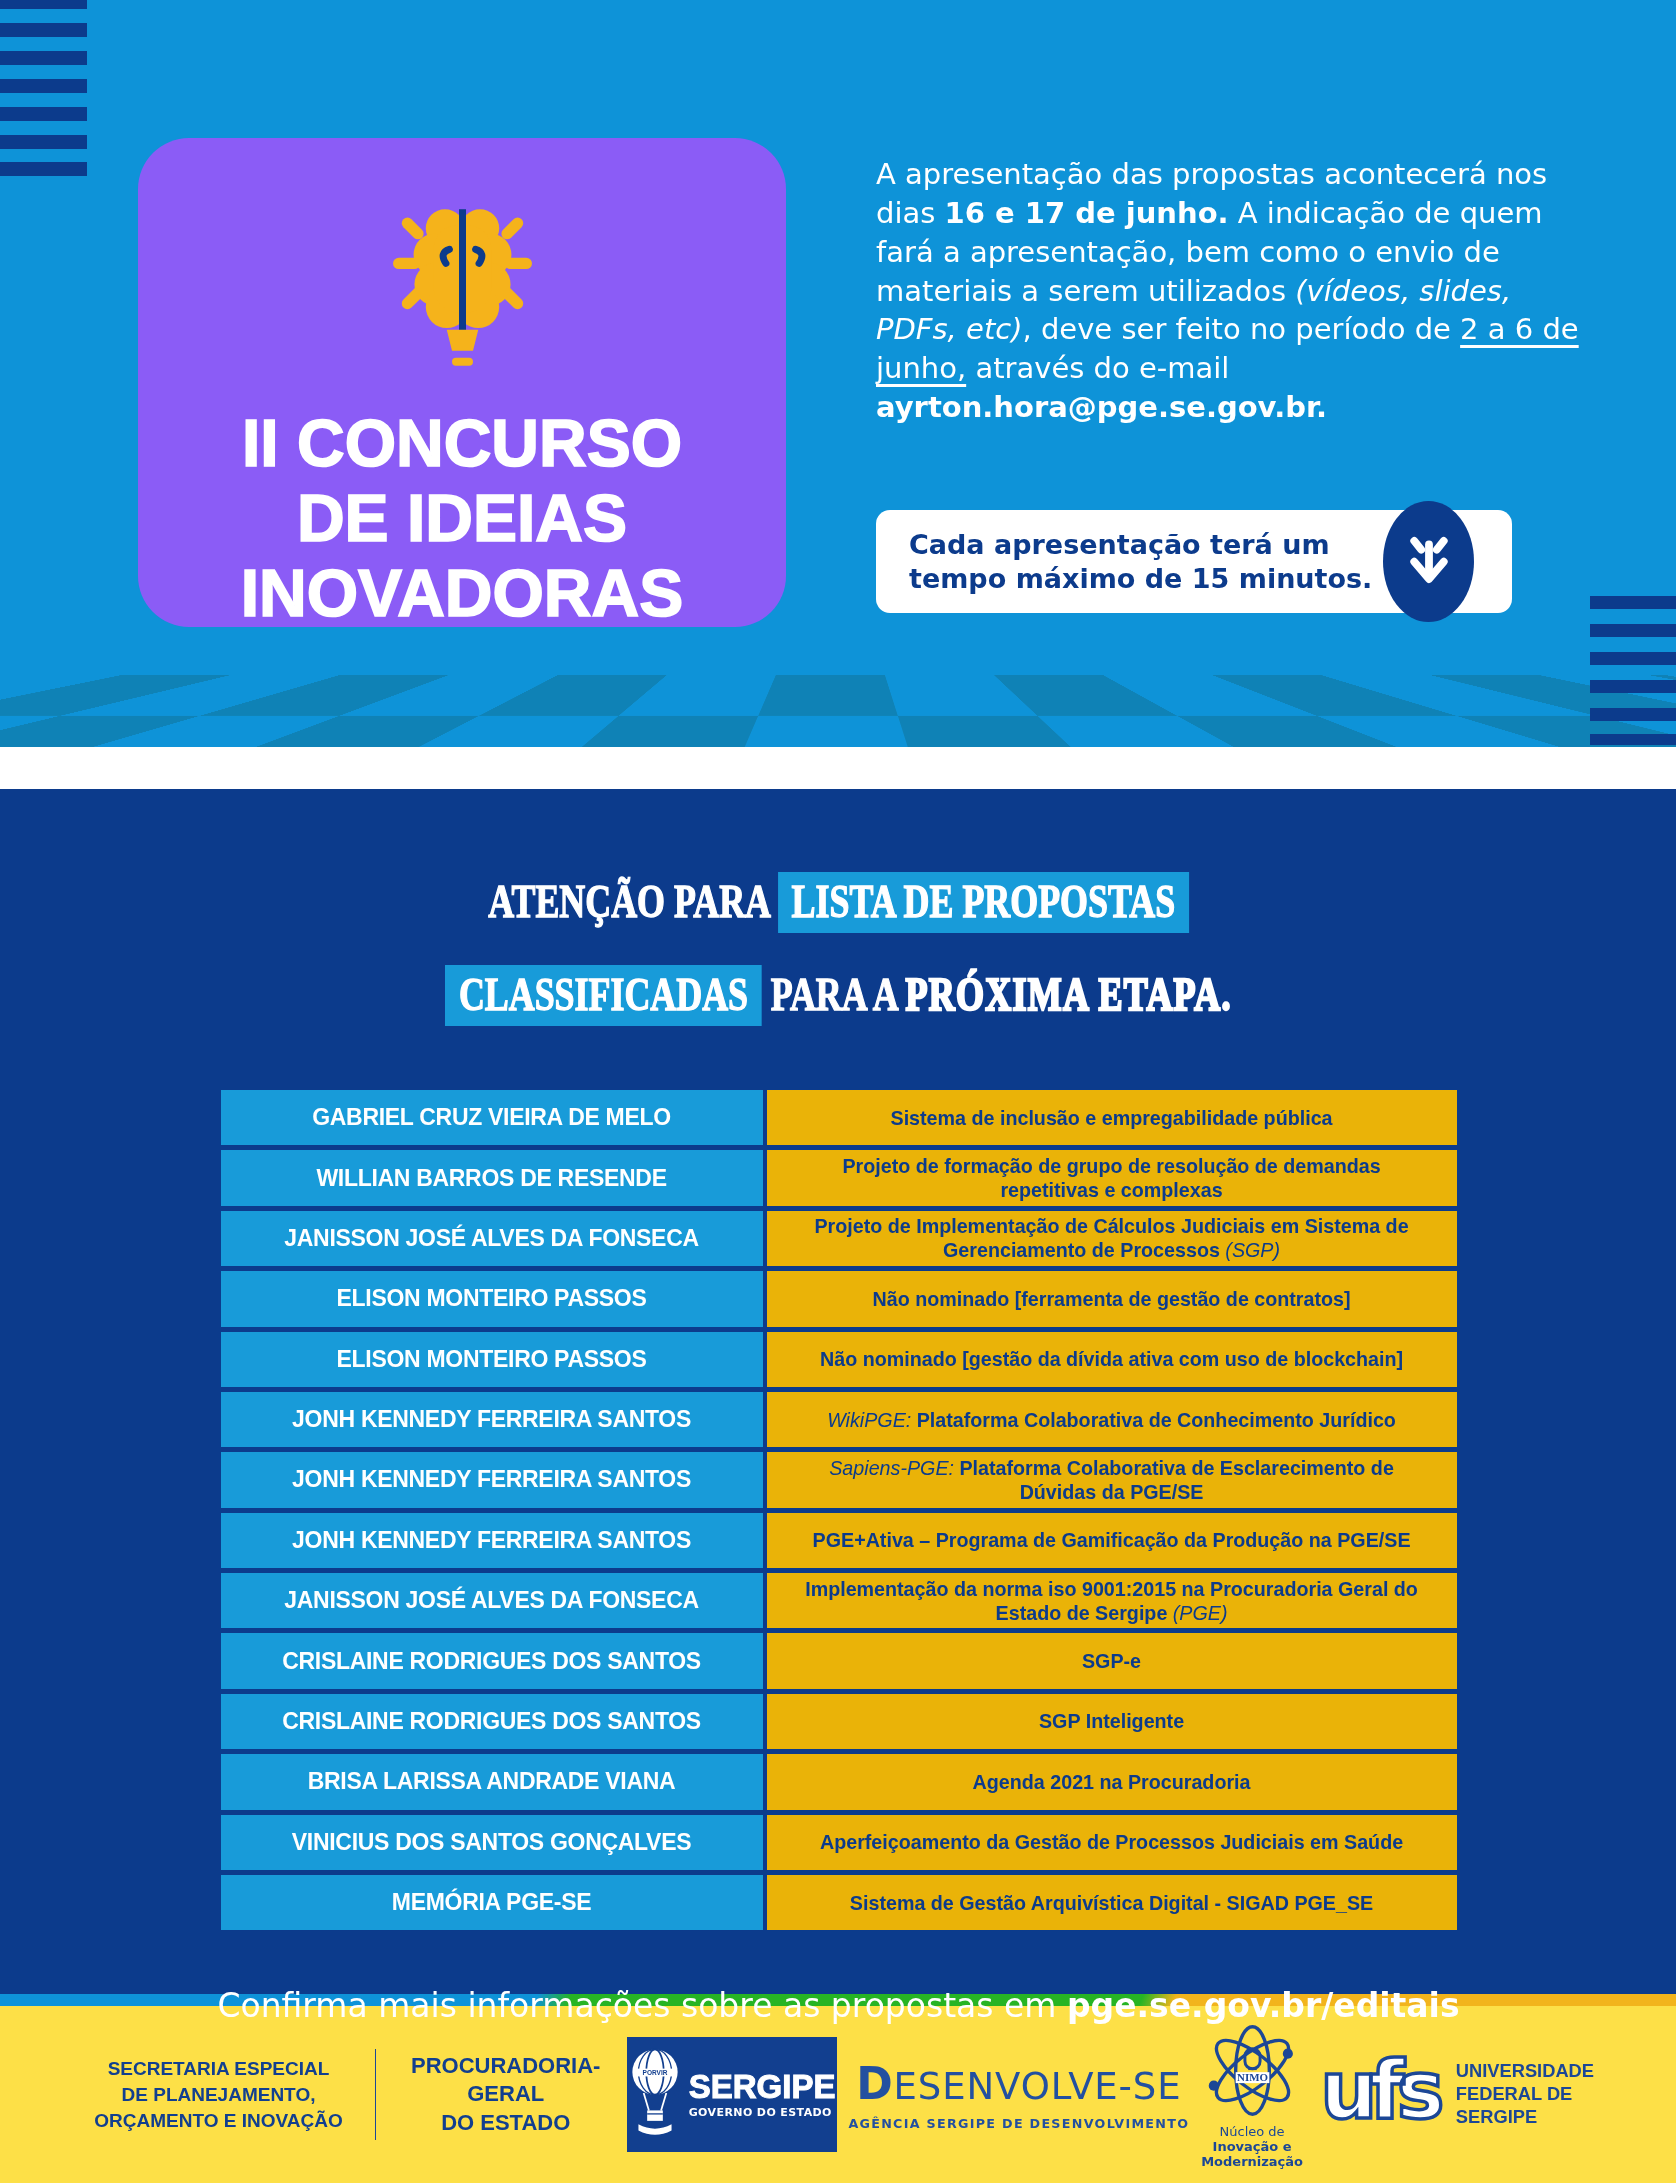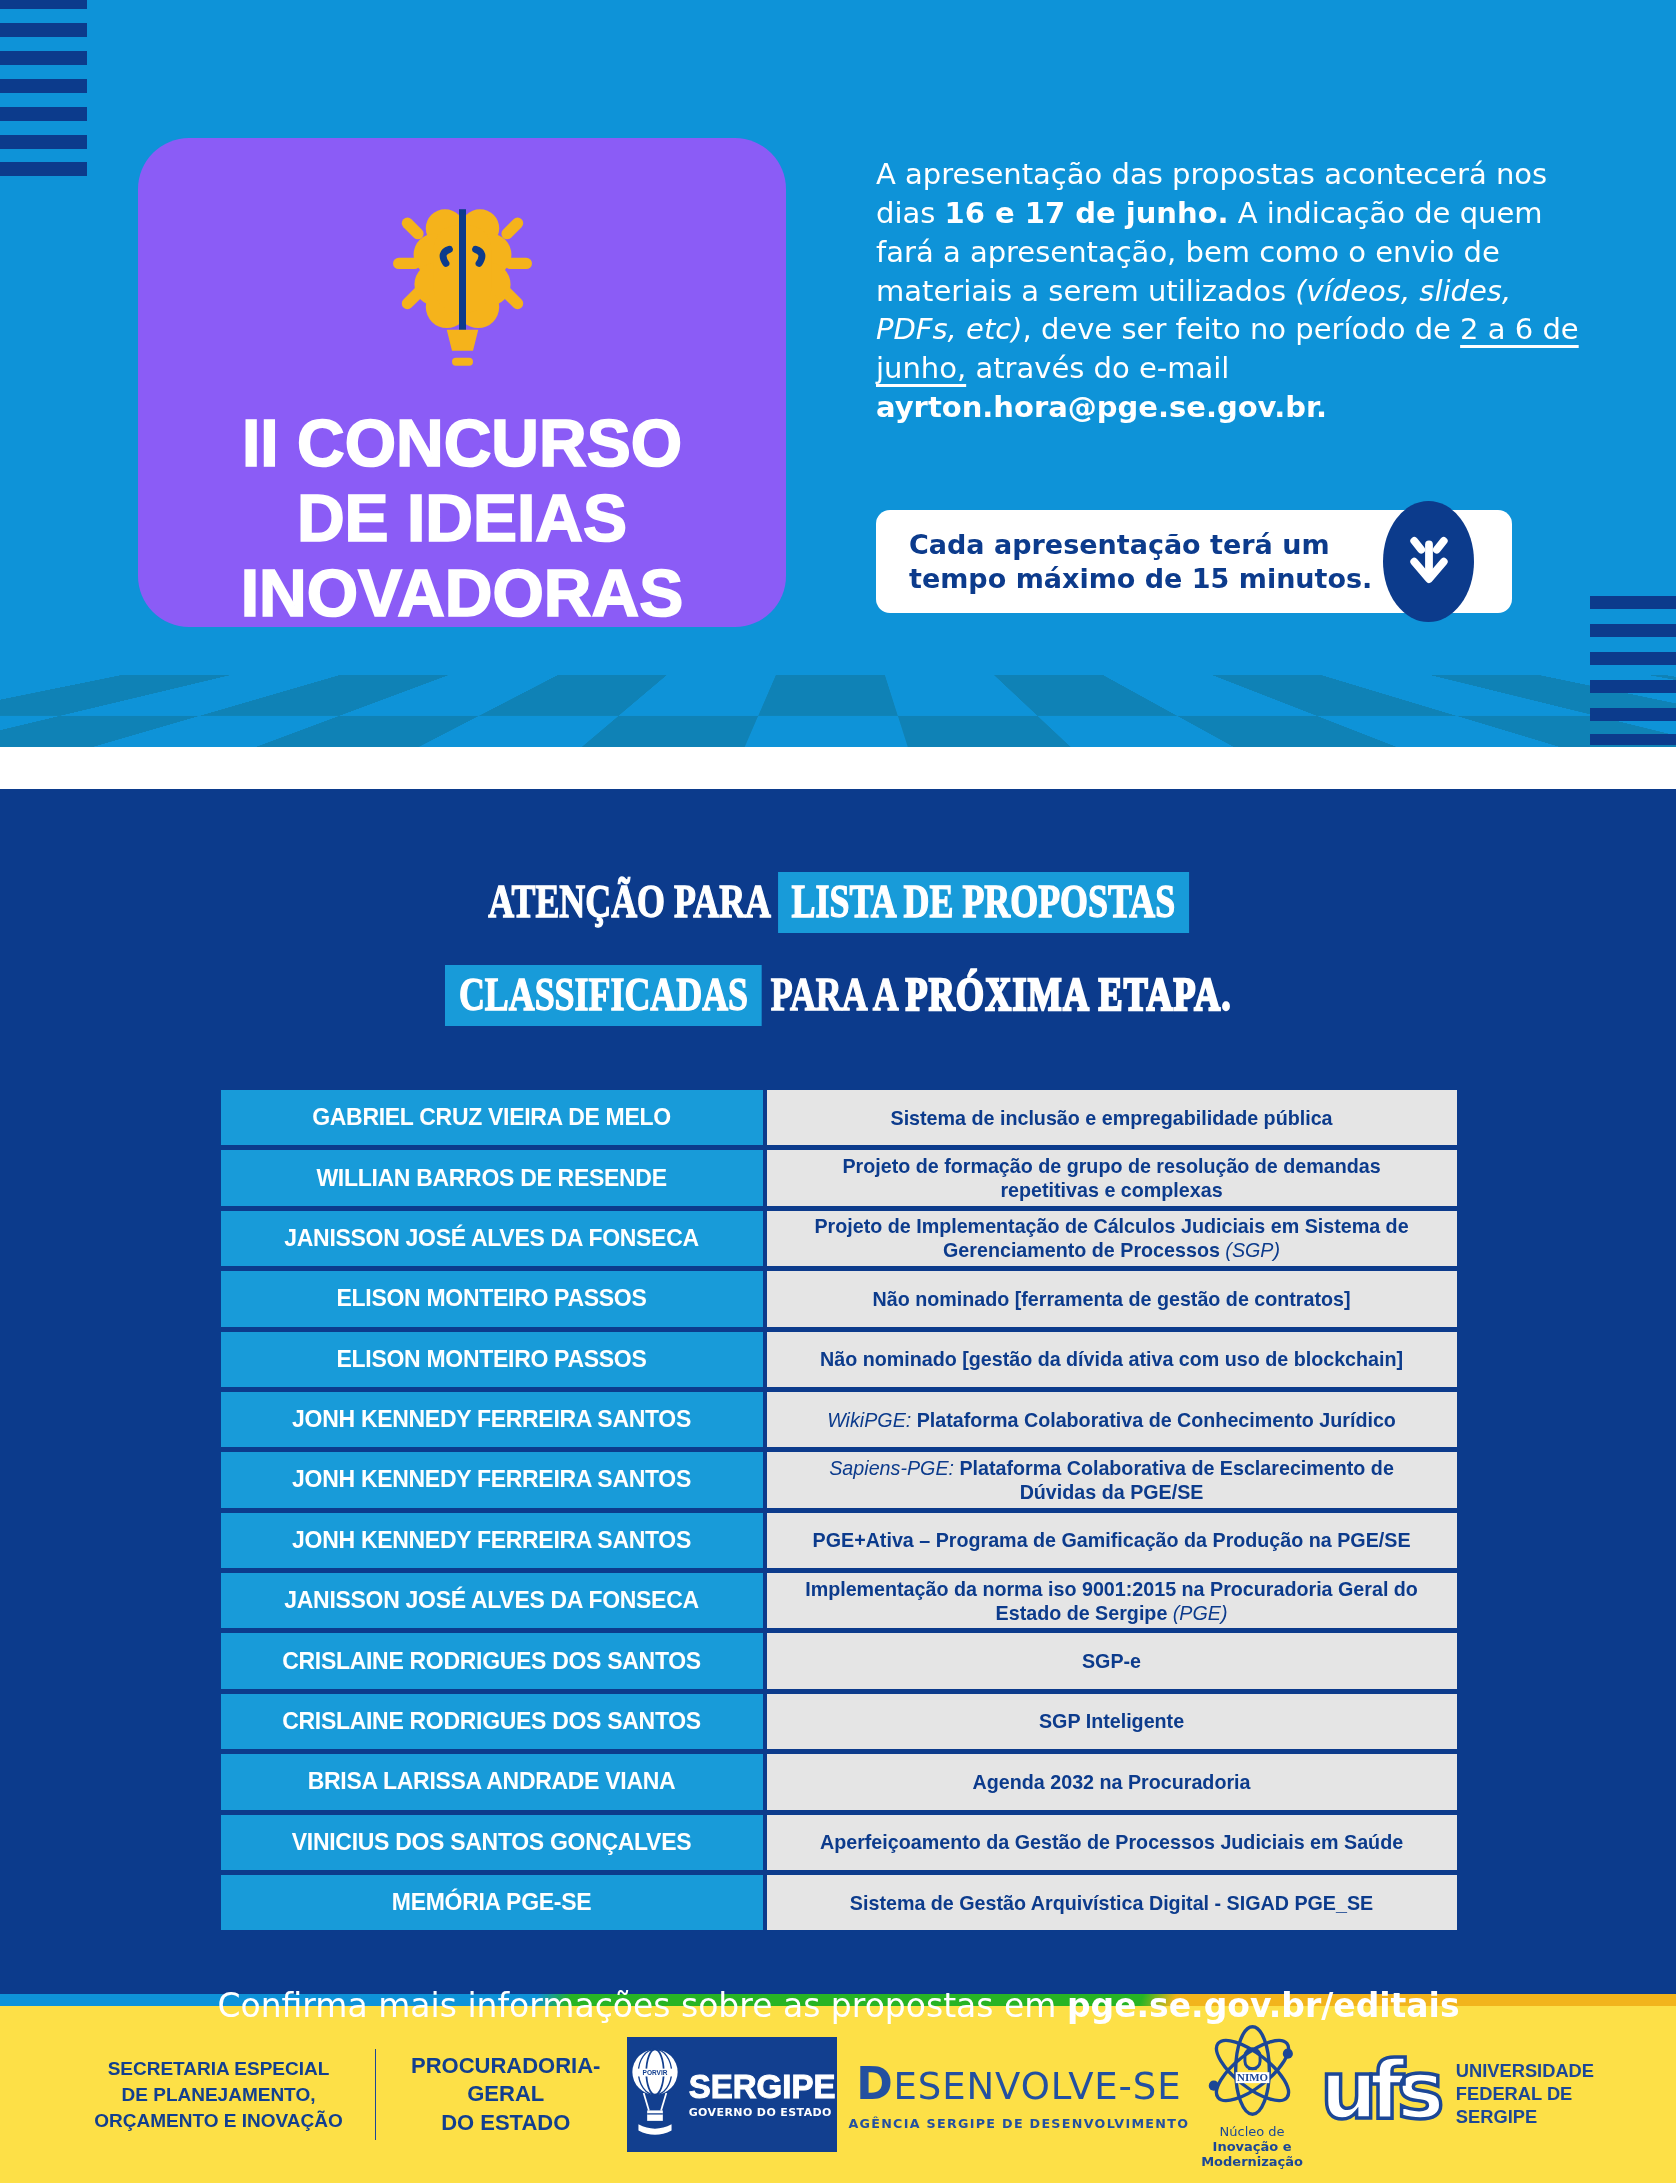--- a/index.html
+++ b/index.html
@@ -35,21 +35,21 @@
 
   
   .main{position:relative;width:100%;height:1205px;background:#0C3B8C;box-sizing:border-box;padding-top:66px;}
   .heading{text-align:center;color:#fff;font-family:Liberation Serif, serif;font-weight:700;font-size:46px;-webkit-text-stroke:1.3px #fff;}
   .h-line{transform:scaleX(0.78);white-space:nowrap;line-height:93px;}
   .hl{background:#189BD9;padding:4.4px 17.5px 6.1px 17.5px;}
   .strong{-webkit-text-stroke:2.6px #fff;letter-spacing:1.7px;}
 
   table.props{margin:44px auto 0 auto;width:1244px;border-collapse:separate;border-spacing:4.4px 5.2px;}
   td.cell-name{width:44%;background:#189BD9;color:#fff;font-family:"Liberation Sans",sans-serif;font-weight:700;font-size:23px;letter-spacing:-0.3px;text-align:center;height:52px;padding:1.7px 12.2px;}
-  td.cell-prop{background:#e5e5e5;color:#0C3B8C;font-family:"Liberation Sans",sans-serif;font-weight:700;font-size:19.7px;line-height:1.22;text-align:center;padding:3.5px 30px;}
+  td.cell-prop{background:#eab308;color:#0C3B8C;font-family:"Liberation Sans",sans-serif;font-weight:700;font-size:19.7px;line-height:1.22;text-align:center;padding:3.5px 30px;}
   td.cell-prop .it{font-style:italic;font-weight:400;}
 
   .footnote{margin-top:51px;text-align:center;color:#fff;font-size:33px;}
   .footnote .b{font-weight:700;}
 
   
   .tri-stripe{width:100%;height:12.2px;background:linear-gradient(112deg,#0E93D8 0 32%,#27B424 34% 68%,#F2B41C 70% 100%);}
   .footer{width:100%;height:177px;background:#fde047;display:flex;align-items:center;justify-content:space-between;box-sizing:border-box;padding:0 83px;}
   .f-text{color:#123F8F;font-family:"Liberation Sans",sans-serif;font-weight:700;text-align:center;}
   .secretaria{width:271px;font-size:19px;line-height:1.35;}
@@ -201,21 +201,21 @@
           <tr>
             <td class="cell-name">CRISLAINE RODRIGUES DOS SANTOS</td>
             <td class="cell-prop"><span>SGP-e</span></td>
           </tr>
           <tr>
             <td class="cell-name">CRISLAINE RODRIGUES DOS SANTOS</td>
             <td class="cell-prop"><span>SGP Inteligente</span></td>
           </tr>
           <tr>
             <td class="cell-name">BRISA LARISSA ANDRADE VIANA</td>
-            <td class="cell-prop"><span>Agenda 2032 na Procuradoria</span></td>
+            <td class="cell-prop"><span>Agenda 2021 na Procuradoria</span></td>
           </tr>
           <tr>
             <td class="cell-name">VINICIUS DOS SANTOS GONÇALVES</td>
             <td class="cell-prop"><span>Aperfeiçoamento da Gestão de Processos Judiciais em Saúde</span></td>
           </tr>
           <tr>
             <td class="cell-name">MEMÓRIA PGE-SE</td>
             <td class="cell-prop"><span>Sistema de Gestão Arquivística Digital - SIGAD PGE_SE</span></td>
           </tr>
         </tbody>

